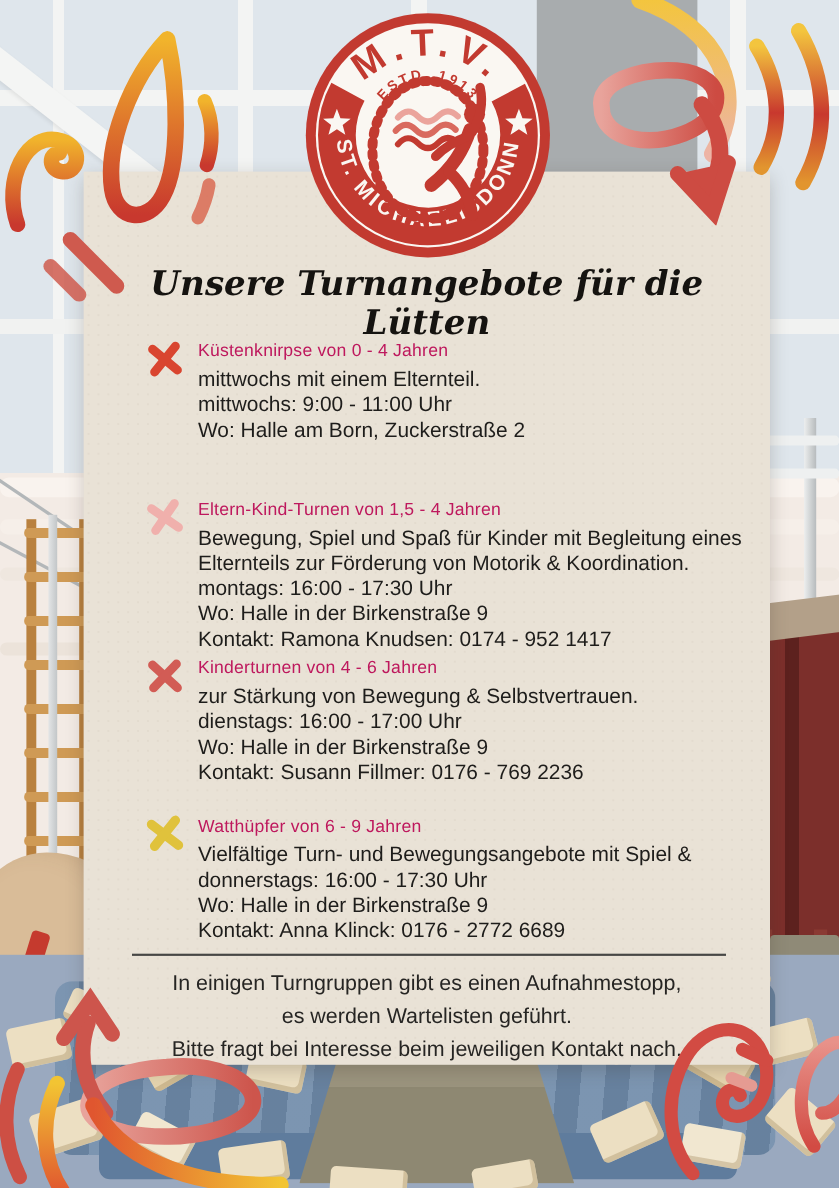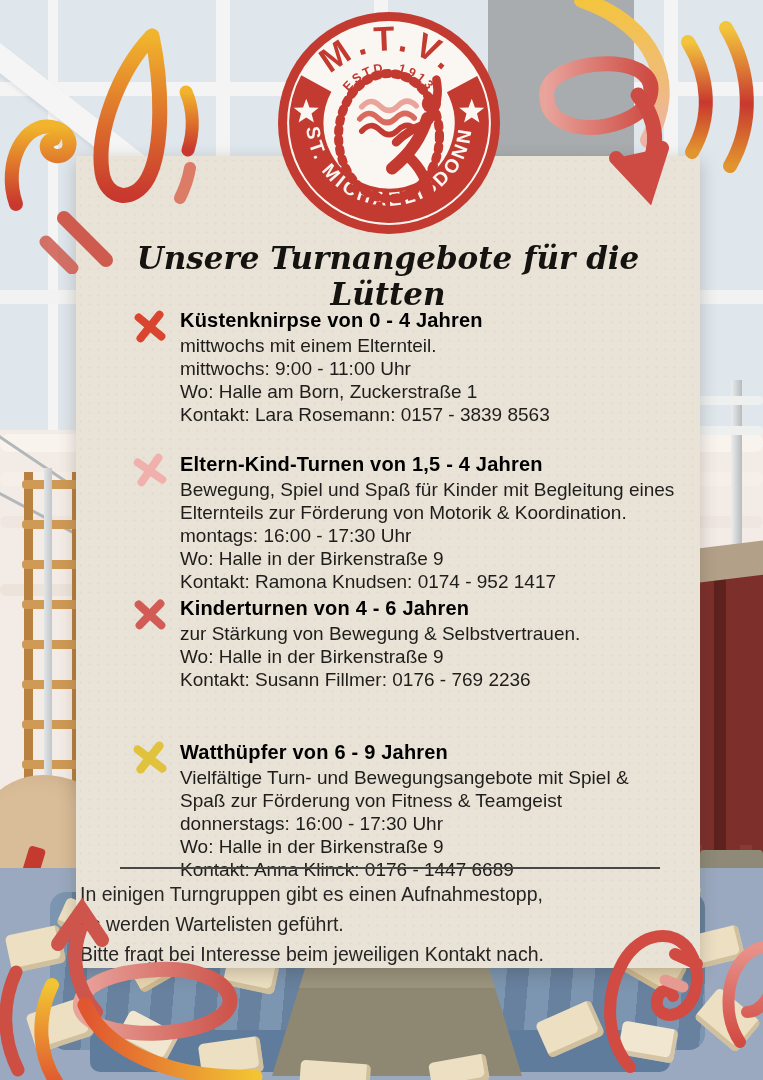--- a/index.html
+++ b/index.html
@@ -68,24 +68,24 @@
     background-image:radial-gradient(rgba(120,100,70,.05) 1.2px,transparent 1.3px);background-size:9px 9px;}
 
   
   .title{position:absolute;left:76px;top:240px;width:624px;text-align:center;z-index:6;
     font-family:"DejaVu Serif",serif;font-style:italic;font-weight:600;font-size:31px;
     color:#151310;margin:0;}
   .sections{position:absolute;left:133px;top:306px;width:530px;z-index:6;}
   .section{position:relative;padding-left:47px;margin-bottom:1px;height:143px;}
   .xmark{position:absolute;left:0;top:3px;width:34px;height:34px;}
   .xmark svg{display:block;width:100%;height:100%;}
-  .heading{margin:0;font-size:20px;font-weight:bold;color:#000000;line-height:28px;letter-spacing:.2px;white-space:nowrap;}
+  .heading{margin:0;font-size:16px;font-weight:normal;color:#be185d;line-height:28px;letter-spacing:.2px;white-space:nowrap;}
   .line{margin:0;font-size:19px;line-height:23.1px;color:#1e1d1b;white-space:nowrap;}
   .divider{position:absolute;left:120px;top:867px;width:540px;height:2px;background:#474745;z-index:6;}
-  .footer{position:absolute;left:80px;top:879px;width:616px;text-align:left;z-index:6;}
+  .footer{position:absolute;left:80px;top:879px;width:616px;text-align:center;z-index:6;}
   .fline{margin:0;font-size:19.5px;line-height:30px;color:#262523;}
 
   
   .logo{position:absolute;left:277px;top:11px;width:224px;height:224px;z-index:8;}
   .deco{position:absolute;z-index:9;pointer-events:none;}
   .deco-tl{left:0;top:8px;width:232px;height:266px;}
   .deco-tr{left:520px;top:0;width:243px;height:205px;}
   .deco-bl{left:0;top:880px;width:470px;height:200px;}
   .deco-br{left:595px;top:912px;width:168px;height:168px;}
 </style>
@@ -201,22 +201,21 @@
         <svg viewBox="0 0 36 36">
             <g stroke="currentColor" stroke-width="8.5" stroke-linecap="round">
           <path d="M 6,9 L 30,29"></path>
               <path d="M 28,6 L 8,31"></path>
             </g>
           </svg>
       </span>
       <h2 class="heading">Küstenknirpse von 0 - 4 Jahren</h2>
       <p class="line">mittwochs mit einem Elternteil.</p>
       <p class="line">mittwochs: 9:00 - 11:00 Uhr</p>
-      <p class="line">Wo: Halle am Born, Zuckerstraße 1</p>
-      <p class="line">Kontakt: Lara Rosemann: 0157 - 3839 8563</p>
+      <p class="line">Wo: Halle am Born, Zuckerstraße 2</p>
     </div>
 
     <div class="section">
       <span class="xmark" style="color: rgb(240, 176, 172);">
         <svg viewBox="0 0 36 36">
             <g stroke="currentColor" stroke-width="8.5" stroke-linecap="round">
           <path d="M 5,10 L 31,28"></path>
               <path d="M 27,5 L 9,31"></path>
             </g>
           </svg>
@@ -233,39 +232,39 @@
       <span class="xmark" style="color: rgb(210, 92, 85);">
         <svg viewBox="0 0 36 36">
             <g stroke="currentColor" stroke-width="8.5" stroke-linecap="round">
           <path d="M 6,8 L 30,30"></path>
               <path d="M 29,7 L 7,30"></path>
             </g>
           </svg>
       </span>
       <h2 class="heading">Kinderturnen von 4 - 6 Jahren</h2>
       <p class="line">zur Stärkung von Bewegung &amp; Selbstvertrauen.</p>
+      <p class="line">dienstags: 16:00 - 17:00 Uhr</p>
       <p class="line">Wo: Halle in der Birkenstraße 9</p>
       <p class="line">Kontakt: Susann Fillmer: 0176 - 769 2236</p>
     </div>
 
     <div class="section">
       <span class="xmark" style="color: rgb(224, 194, 60);">
         <svg viewBox="0 0 36 36">
             <g stroke="currentColor" stroke-width="9" stroke-linecap="round">
           <path d="M 5,9 L 31,29"></path>
               <path d="M 28,5 L 8,30"></path>
             </g>
           </svg>
       </span>
       <h2 class="heading">Watthüpfer von 6 - 9 Jahren</h2>
       <p class="line">Vielfältige Turn- und Bewegungsangebote mit Spiel &amp;</p>
-      <p class="line">Spaß zur Förderung von Fitness &amp; Teamgeist</p>
       <p class="line">donnerstags: 16:00 - 17:30 Uhr</p>
       <p class="line">Wo: Halle in der Birkenstraße 9</p>
-      <p class="line">Kontakt: Anna Klinck: 0176 - 1447 6689</p>
+      <p class="line">Kontakt: Anna Klinck: 0176 - 2772 6689</p>
     </div>
   </div>
 
   <div class="divider"></div>
   <div class="footer">
     <p class="fline">In einigen Turngruppen gibt es einen Aufnahmestopp,</p>
     <p class="fline">es werden Wartelisten geführt.</p>
     <p class="fline">Bitte fragt bei Interesse beim jeweiligen Kontakt nach.</p>
   </div>
 

